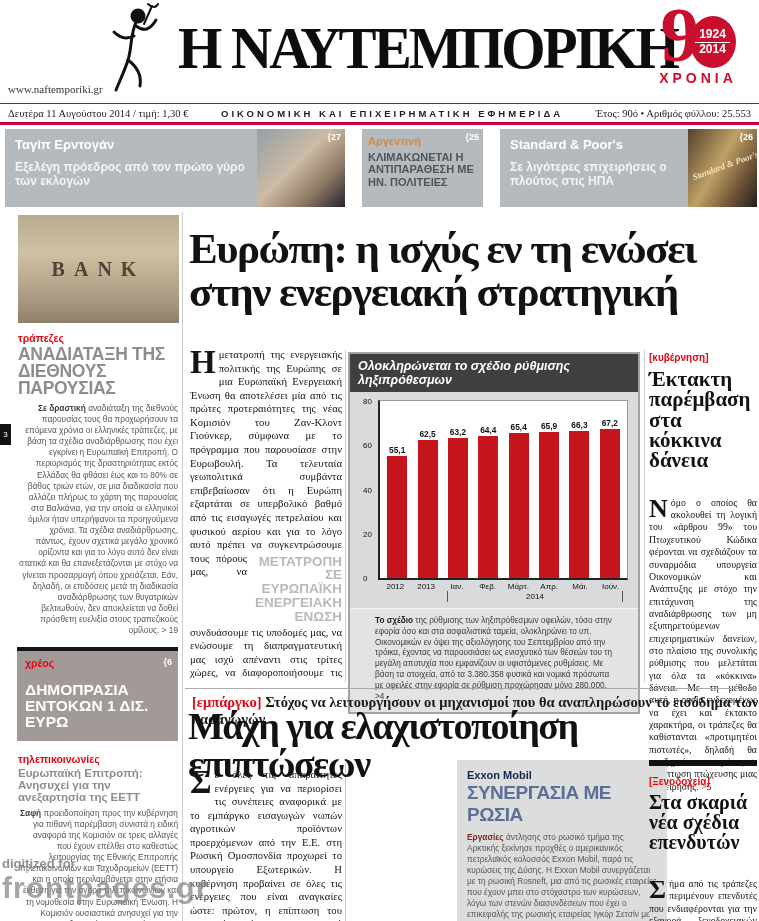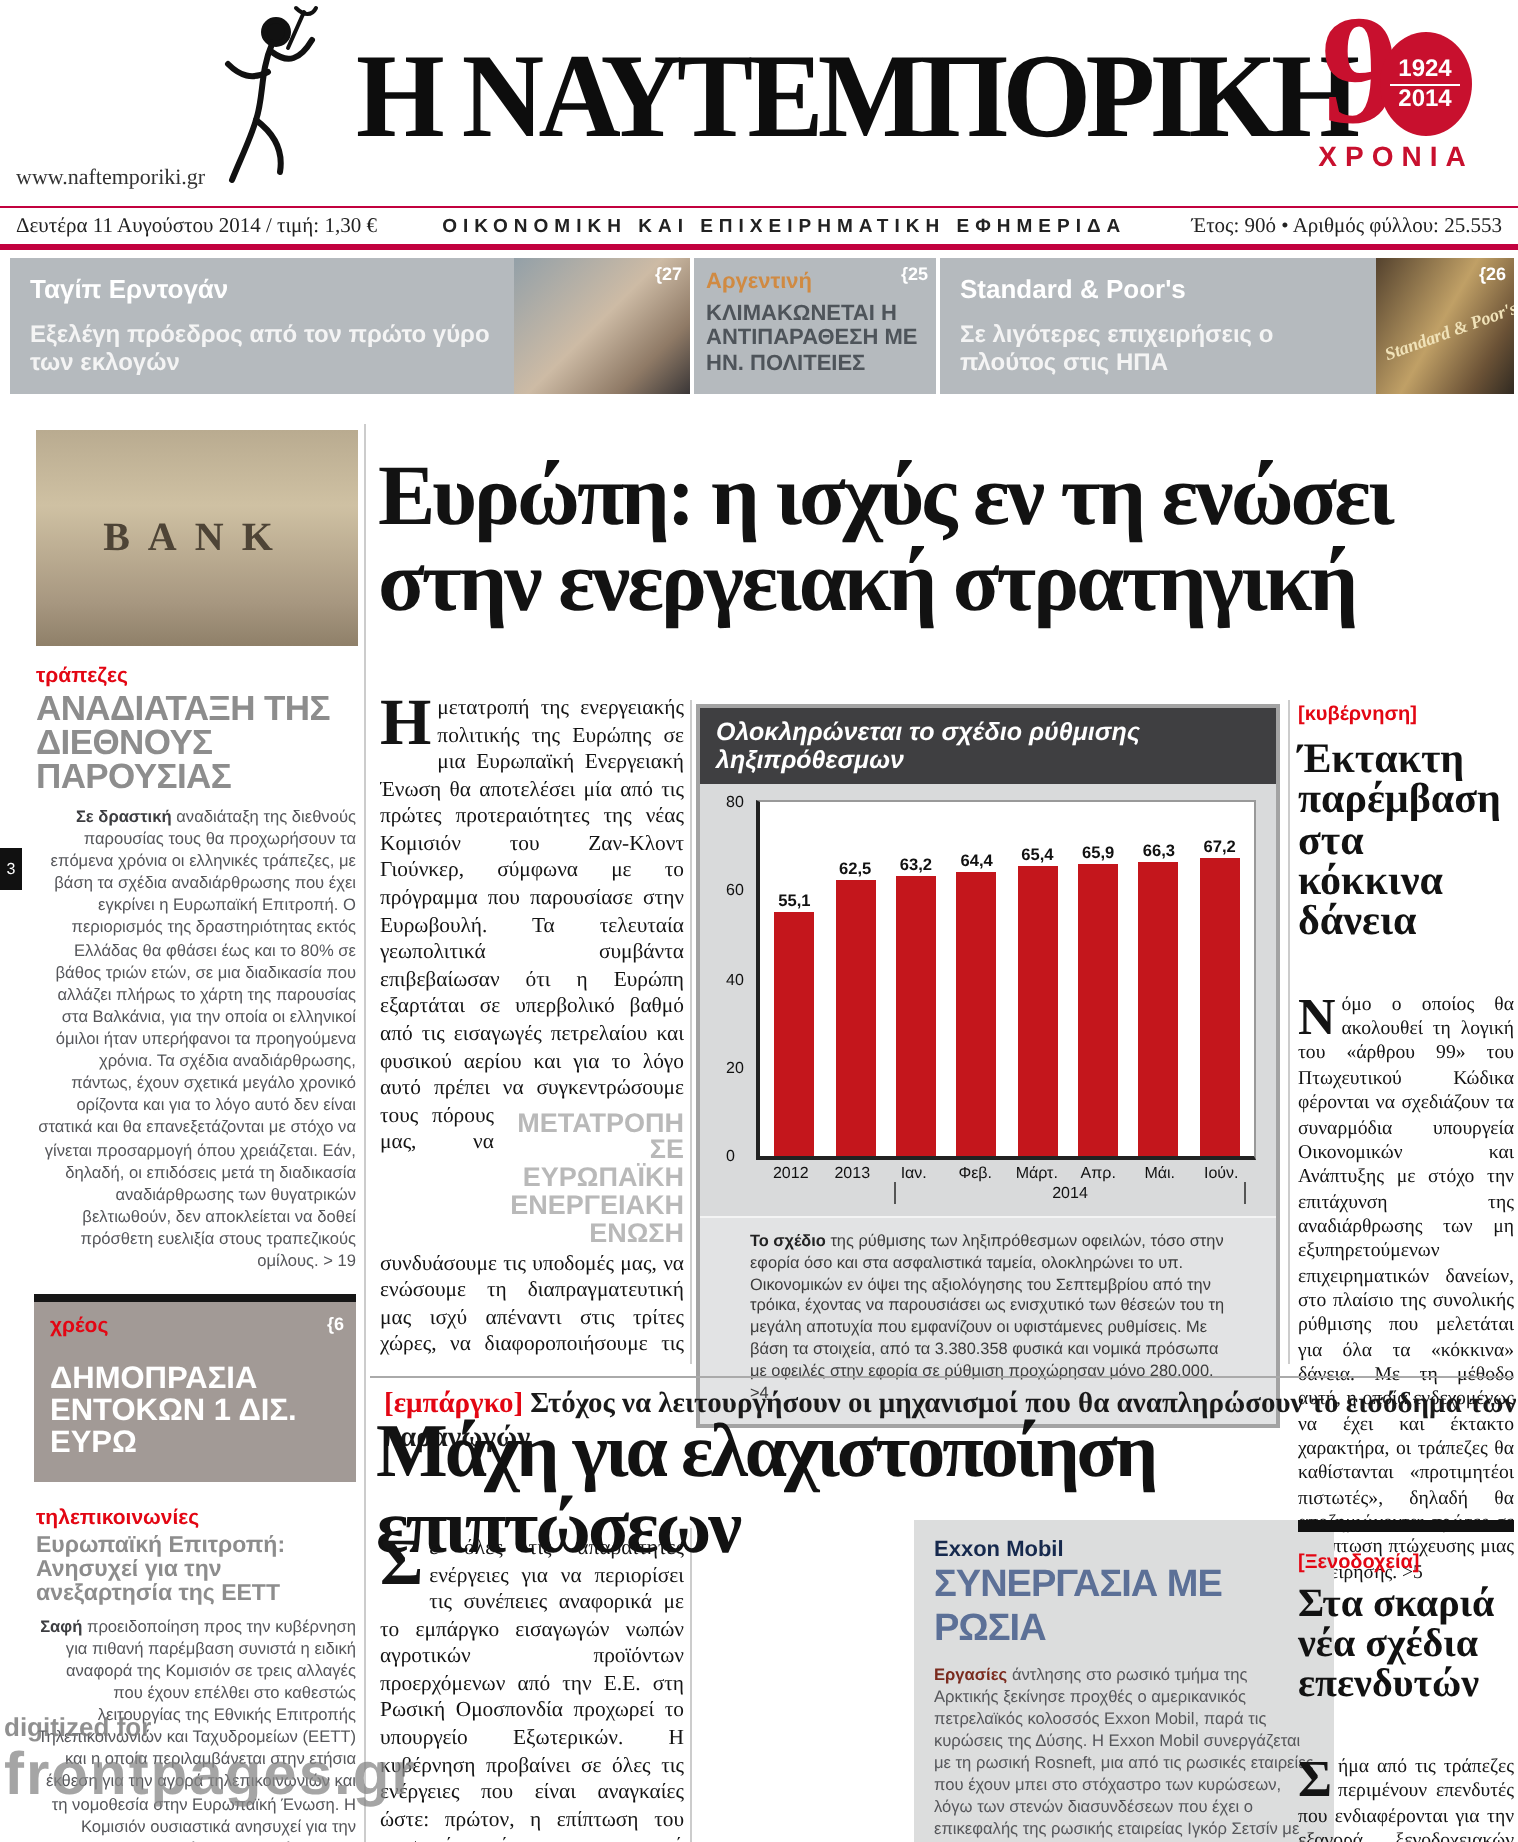--- a/index.html
+++ b/index.html
@@ -25,21 +25,21 @@
 
   
   #dateline{position:absolute;left:0;top:103px;width:759px;height:22px;box-sizing:border-box;
             border-top:1px solid #c2013f;border-bottom:3px solid #c2013f;display:flex;align-items:center;
             justify-content:space-between;padding:0 8px;font-size:10.5px}
   #dateline .dp{font-family:"Liberation Serif",serif;color:#222}
   #dateline .tag{font-weight:bold;letter-spacing:3px;font-size:9.5px;color:#222}
   #dateline .iss{font-family:"Liberation Serif",serif;color:#222}
 
   
-  #topstrip{position:absolute;left:5px;top:129px;width:752px;height:68px;display:flex;gap:2px}
+  #topstrip{position:absolute;left:5px;top:129px;width:752px;height:78px;display:flex;gap:17px}
   .teaser{position:relative;background:#b5babe;overflow:hidden}
   .teaser .pg{position:absolute;top:3px;right:4px;color:#fff;font-size:9px;font-weight:bold}
   .t1{width:340px;display:flex}
   .t1 .tx{flex:1;padding:8px 6px 6px 10px}
   .t1 .kick{color:#fff;font-weight:bold;font-size:13px;margin-bottom:8px}
   .t1 .body,.t3 .body{color:#f4f4f4;font-weight:bold;font-size:12px;line-height:1.2}
   .photo-erdogan{width:88px;height:78px;background:linear-gradient(135deg,#93a0a8 0%,#cdbba5 45%,#8f7a66 72%,#23242a 100%)}
   .t2{width:121px;padding:6px 6px;box-sizing:border-box}
   .t2 .kick{color:#d08a42;font-weight:bold;font-size:11px;margin-bottom:4px}
   .t2 .caps{color:#4e545a;font-weight:bold;font-size:11px;line-height:1.12}

